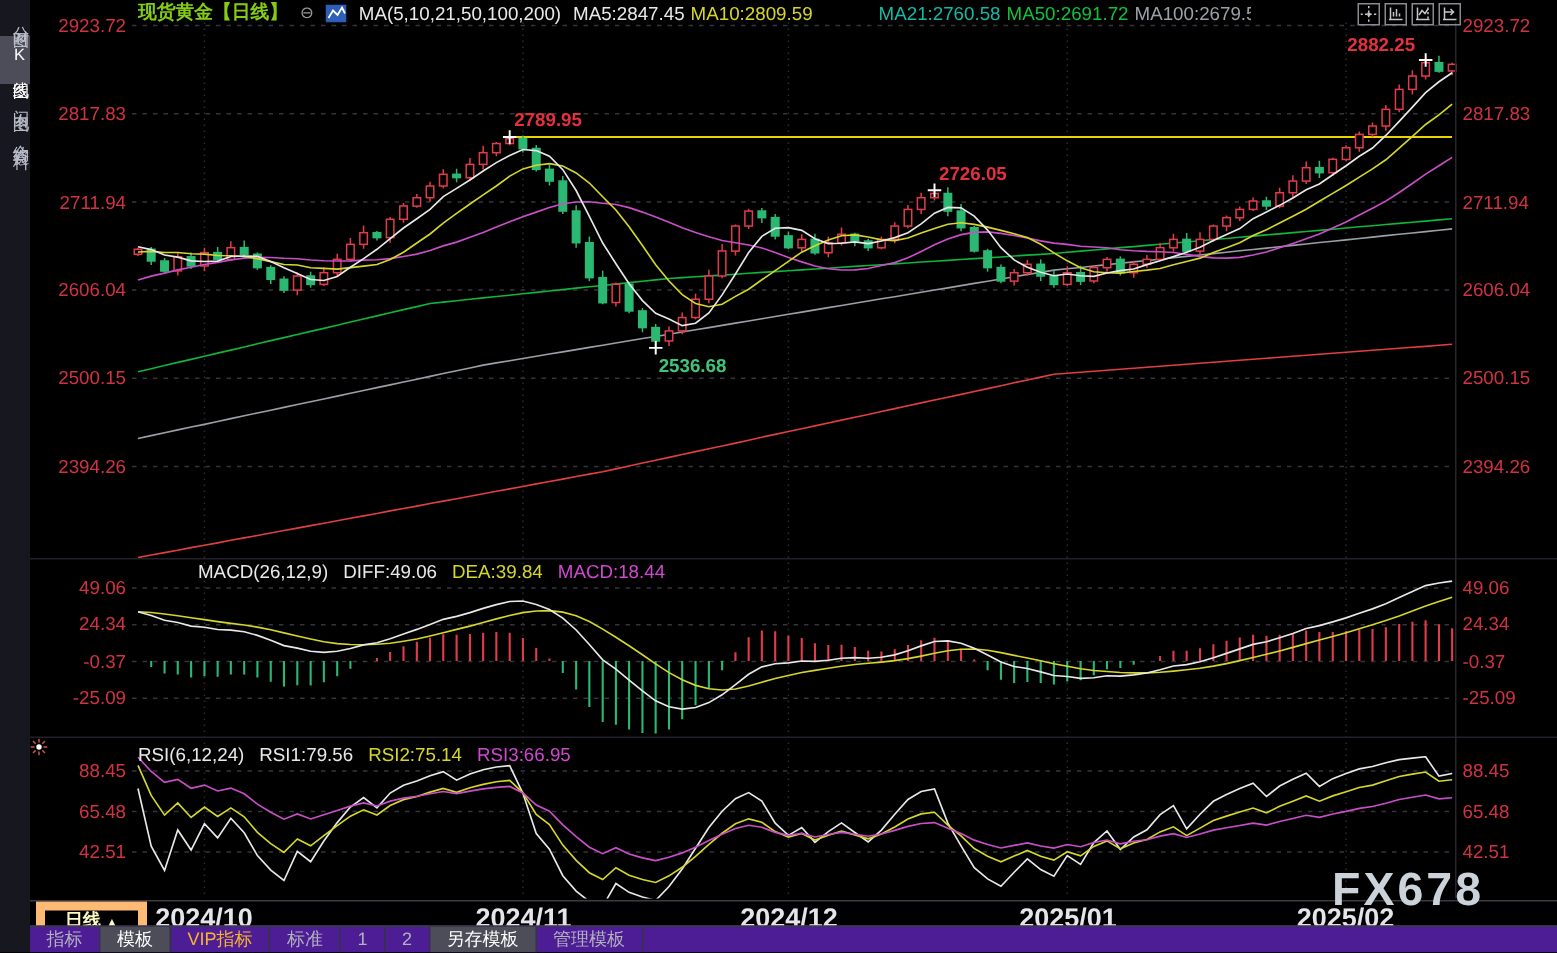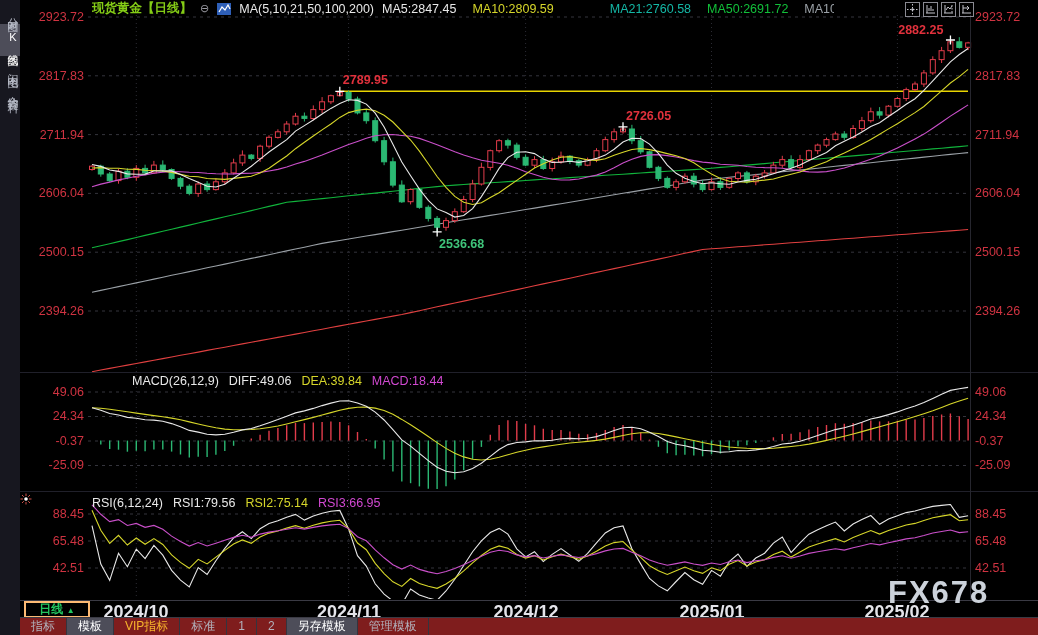--- a/index.html
+++ b/index.html
@@ -23,26 +23,26 @@
   .tick{position:absolute;color:#cf3341;font-size:12.5px;z-index:3;}
   .tick.left{left:22px;width:62px;text-align:right;}
   .tick.right{left:975px;}
   
   .phdr{position:absolute;left:92px;display:flex;gap:10px;font-size:12.5px;white-space:nowrap;z-index:3;}
   .w{color:#e8e8e8;} .y{color:#d6d62a;} .m{color:#d048d0;}
   
   .hsep{position:absolute;left:20px;right:0;height:1px;background:#2e2e38;z-index:2;}
   .vsep{position:absolute;left:970px;top:15px;width:1px;height:584px;background:#26262e;z-index:2;}
   
-  .period{position:absolute;left:24px;top:601px;width:62px;height:13px;line-height:13px;border:2px solid #fdba74;
-          text-align:center;color:#22c55e;font-weight:bold;font-size:12px;z-index:4;cursor:pointer;background:#000;}
+  .period{position:absolute;left:24px;top:601px;width:62px;height:13px;line-height:13px;border:6px solid #fdba74;
+          text-align:center;color:#fef9c3;font-weight:bold;font-size:12px;z-index:4;cursor:pointer;background:#000;}
   .period .arr{font-size:8px;}
   .month{position:absolute;top:602px;transform:translateX(-50%);color:#e4e4ea;font-weight:bold;font-size:18px;z-index:2;}
   
-  .toolbar{position:absolute;left:20px;right:0;bottom:0;height:17px;display:flex;background:#7f1d1d;
+  .toolbar{position:absolute;left:20px;right:0;bottom:0;height:17px;display:flex;background:#4c1d95;
            border-top:1px solid #3a3a44;z-index:4;}
   .tb-tab{padding:0 11px;line-height:16px;font-size:12px;color:#b2b2bc;border-right:1px solid #34343e;cursor:pointer;}
   .tb-tab.sel{background:#4d4d59;color:#fff;}
   .tb-tab.vip{color:#f7b52c;}
   .watermark{position:absolute;left:888px;top:575px;font-size:31px;font-weight:600;letter-spacing:2px;
              color:#ccd2da;z-index:9;}
   .sun{position:absolute;left:20px;top:491px;z-index:4;cursor:pointer;}
 </style>
 </head>
 <body>
@@ -417,21 +417,21 @@
   <div class="hdr">
     <span class="title">现货黄金【日线】</span>
     <span class="collapse">⊖</span>
     <span style="display:inline-flex;">
       <svg width="14" height="12">
           <rect x="0" y="0" width="14" height="12" fill="#2e5fb8"></rect>
           <polyline points="2,9 5,4 8,7 11,2 13,6" fill="none" stroke="#fff" stroke-width="1.2"></polyline>
         </svg>
     </span>
     <span class="w">MA(5,10,21,50,100,200)</span>
-    <span id="mavals" style="display:inline-flex;gap:16px;">
+    <span id="mavals" style="display:inline-flex;gap:4px;">
         <span class="mv" style="color: rgb(232, 232, 232);">MA5:2847.45</span>
         <span class="mv" style="color: rgb(214, 214, 42);">MA10:2809.59</span>
         <span class="mv" style="color: #14b8a6; margin-left: 40px;">MA21:2760.58</span>
         <span class="mv" style="color: rgb(18, 192, 58);">MA50:2691.72</span>
         <span class="mv" style="color: rgb(154, 160, 166);">MA100:2679.57</span>
         <span class="mv" style="color: rgb(224, 64, 64);">MA</span>
       </span>
   </div>
 
   <div class="topicons" id="topicons">

